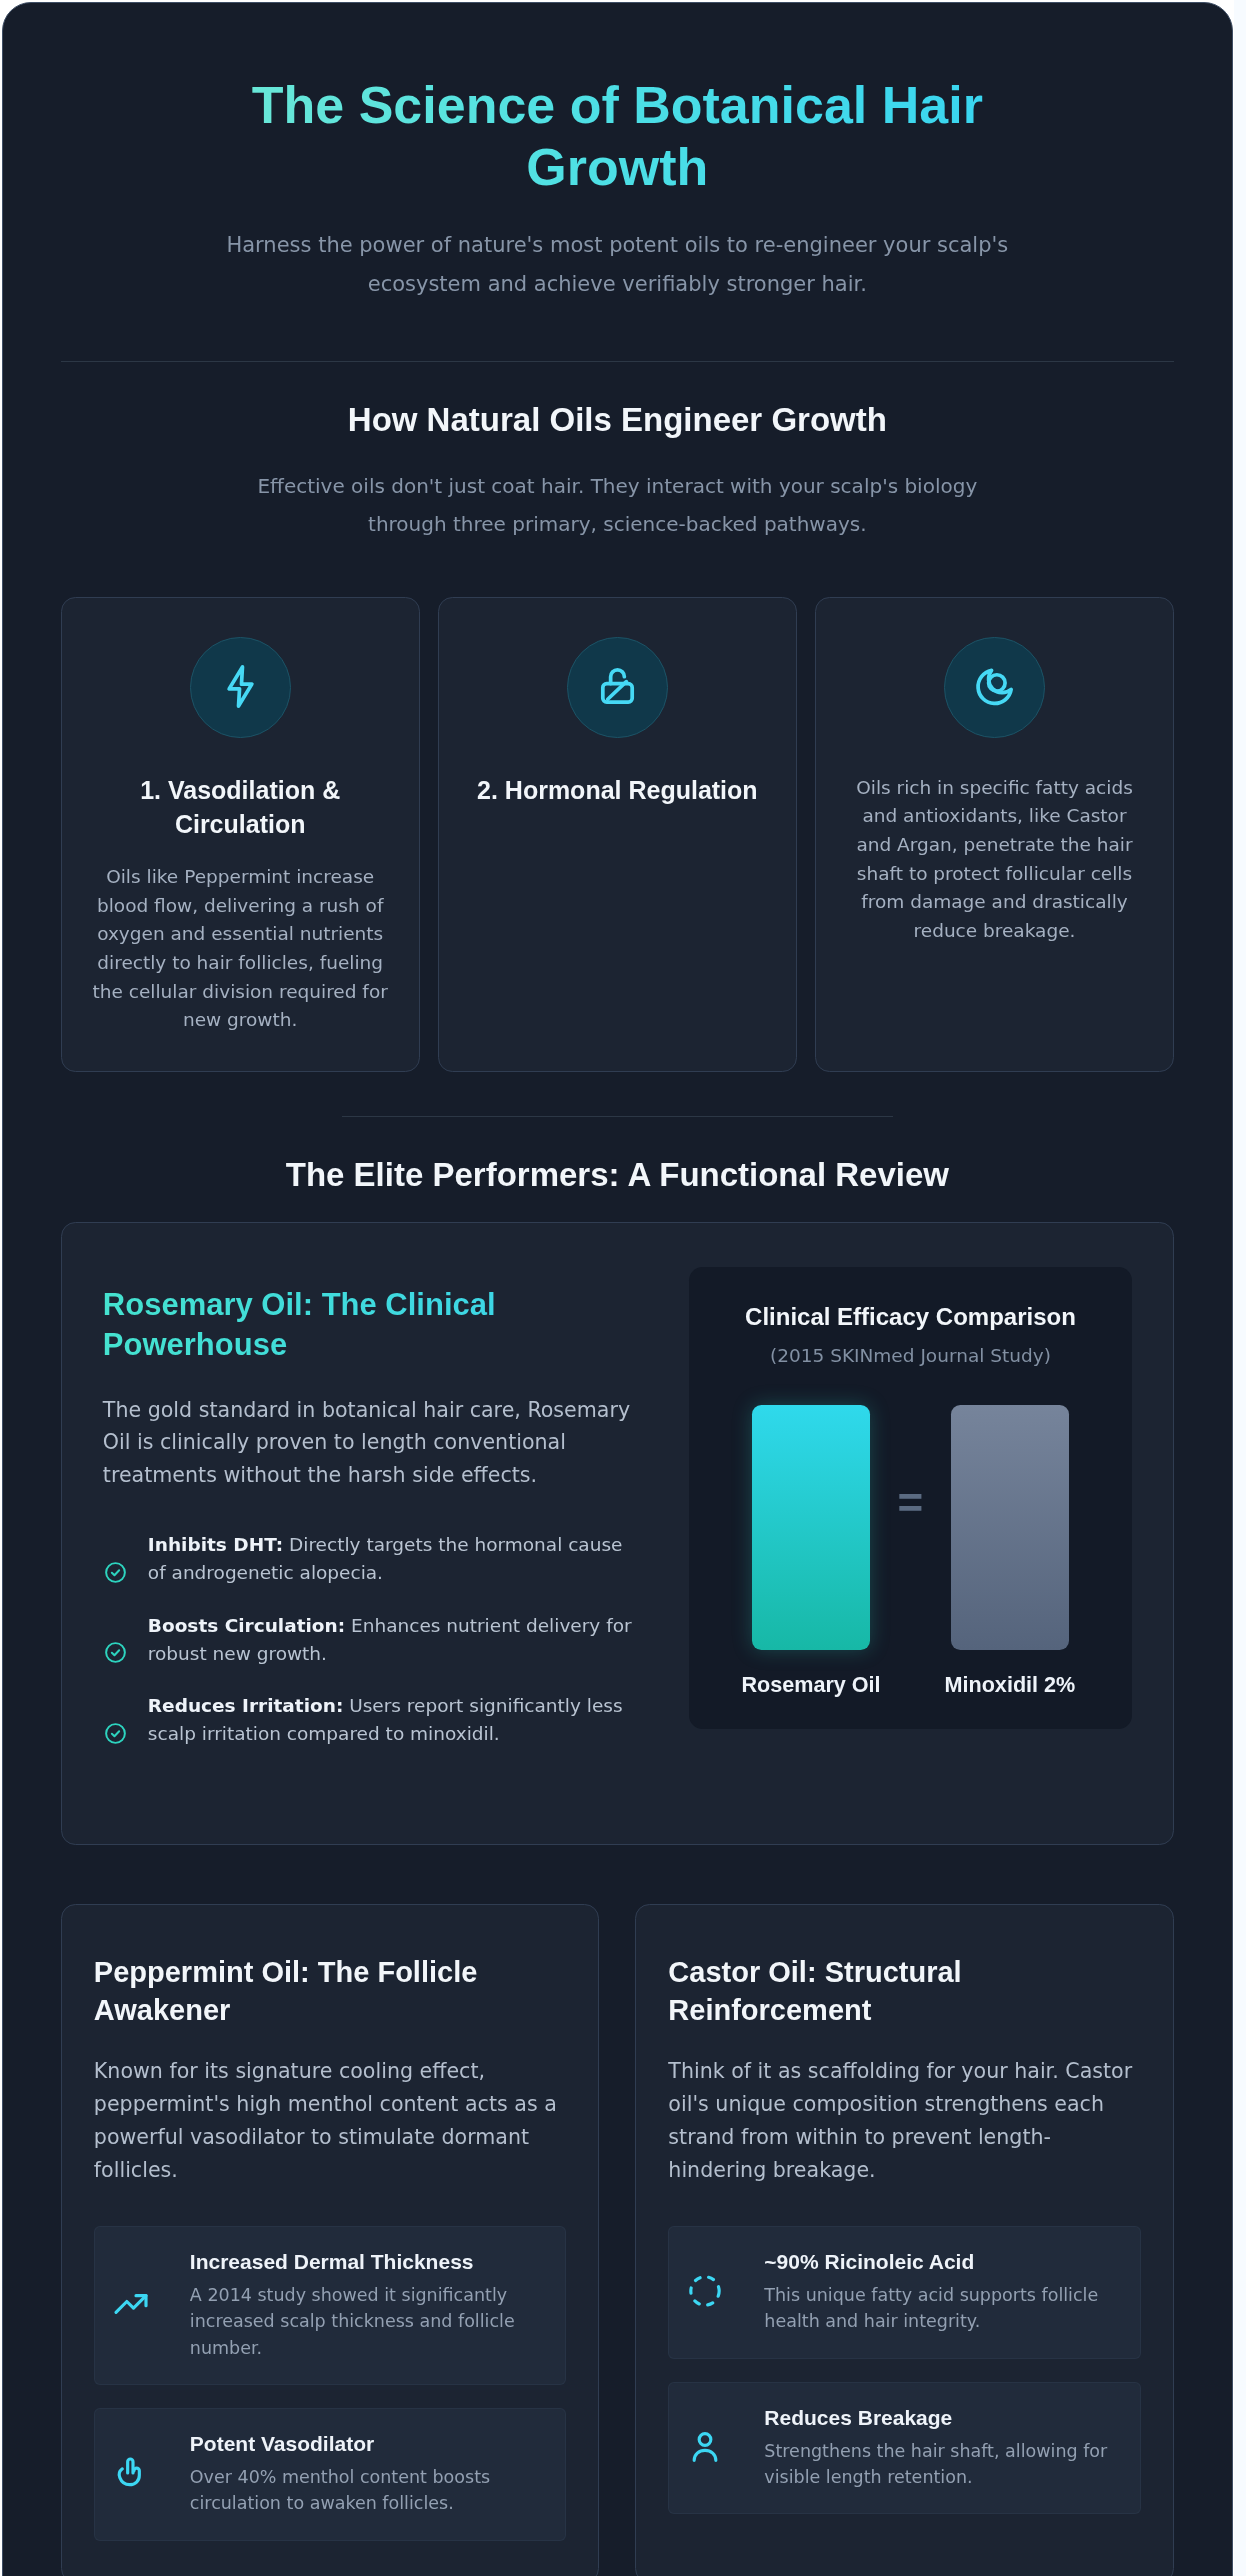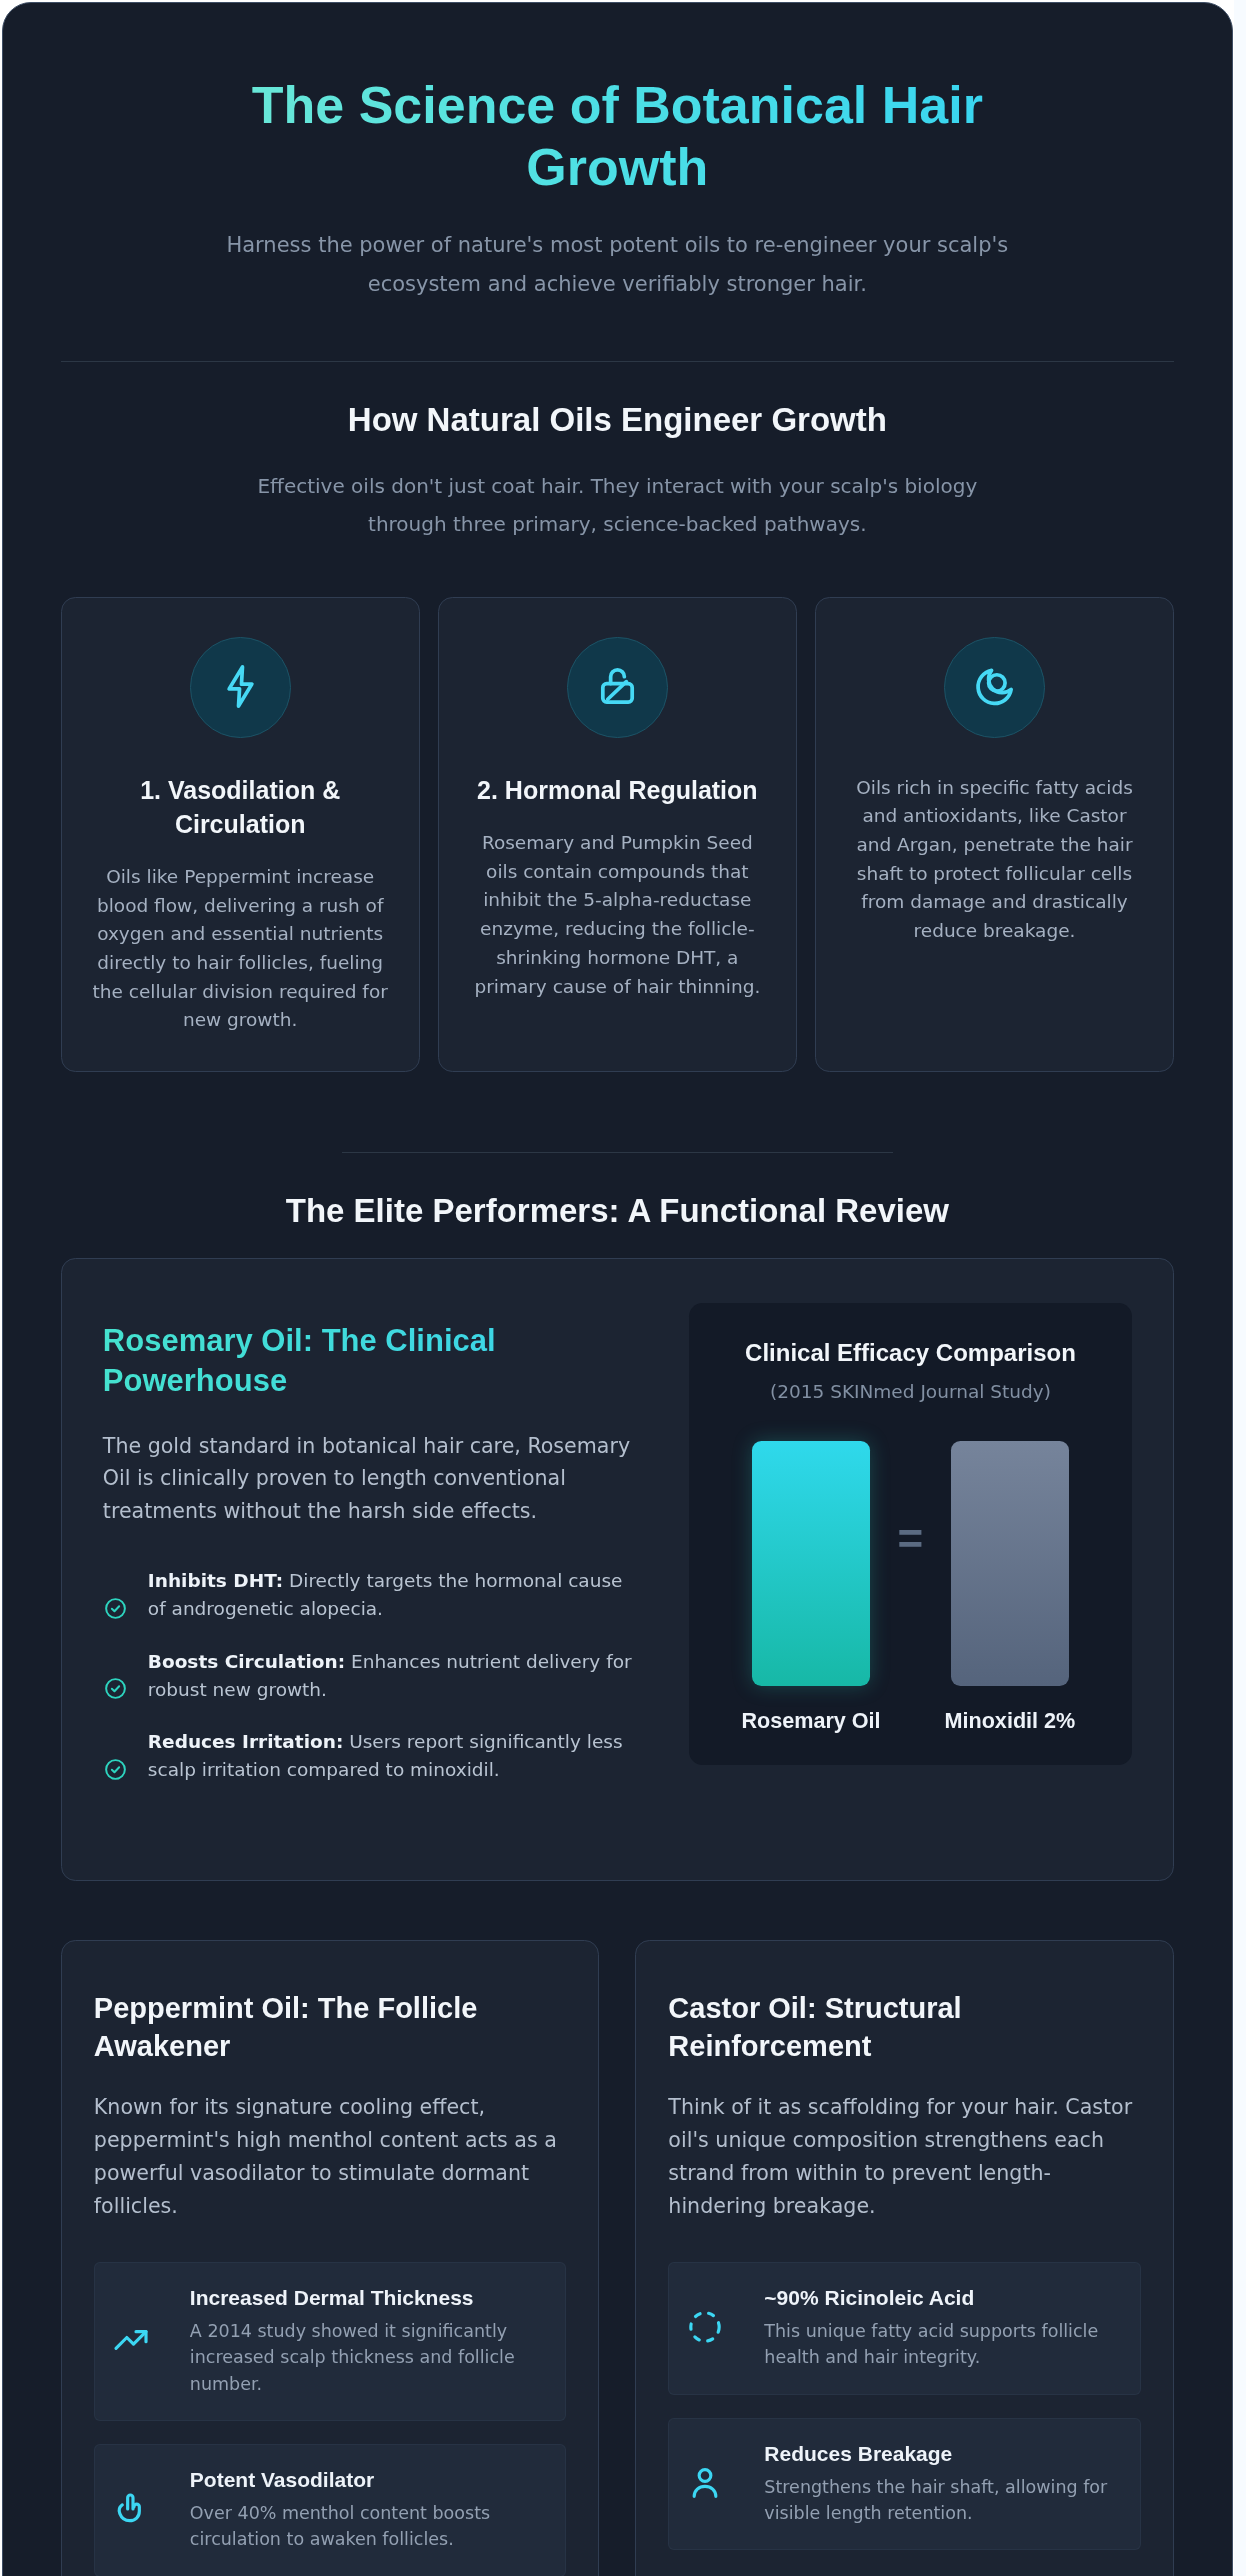--- a/index.html
+++ b/index.html
@@ -51,21 +51,21 @@
     text-align:center; margin:39px 0 28px;
   }
   .section-sub{
     font-size:20px; color:#8795a8; line-height:1.9;
     max-width:737px; margin:0 auto 54px; text-align:center;
   }
 
   
   .mech-grid{
     display:grid; grid-template-columns:repeat(3,1fr); gap:18.5px;
-    margin-bottom:80px;
+    margin-bottom:44px;
   }
   .mech-card{
     background:#1c2432; border:1px solid #303d52; border-radius:14.4px;
     padding:39px 26px 36px; text-align:center;
   }
   .icon-circle{
     width:99px;height:99px;border-radius:50%;
     background:#10384a; border:1px solid #1c5366;
     display:flex;align-items:center;justify-content:center;
     margin:0 auto 36px;
@@ -175,21 +175,20 @@
         <div class="icon-circle">
           <span>
             <svg viewBox="0 0 24 24">
                 <rect x="4.5" y="10.5" width="15" height="9.5" rx="2"></rect>
                 <path d="M8.5 10.5V7a3.5 3.5 0 0 1 7 0"></path>
                 <line x1="7" y1="18.5" x2="16.5" y2="9.5"></line>
               </svg>
           </span>
         </div>
         <div class="mech-title">2. Hormonal Regulation</div>
-        <p class="mech-text">Rosemary and Pumpkin Seed oils contain compounds that inhibit the 5-alpha-reductase enzyme, reducing the follicle-shrinking hormone DHT, a primary cause of hair thinning.</p>
       </div>
 
       <div class="mech-card">
         <div class="icon-circle">
           <span>
             <svg viewBox="0 0 24 24">
                 <path d="M20.5 13.5A8.5 8.5 0 1 1 10.5 3.8 7 7 0 0 0 20.5 13.5Z"></path>
                 <circle cx="13.2" cy="10.2" r="4.2"></circle>
               </svg>
           </span>

